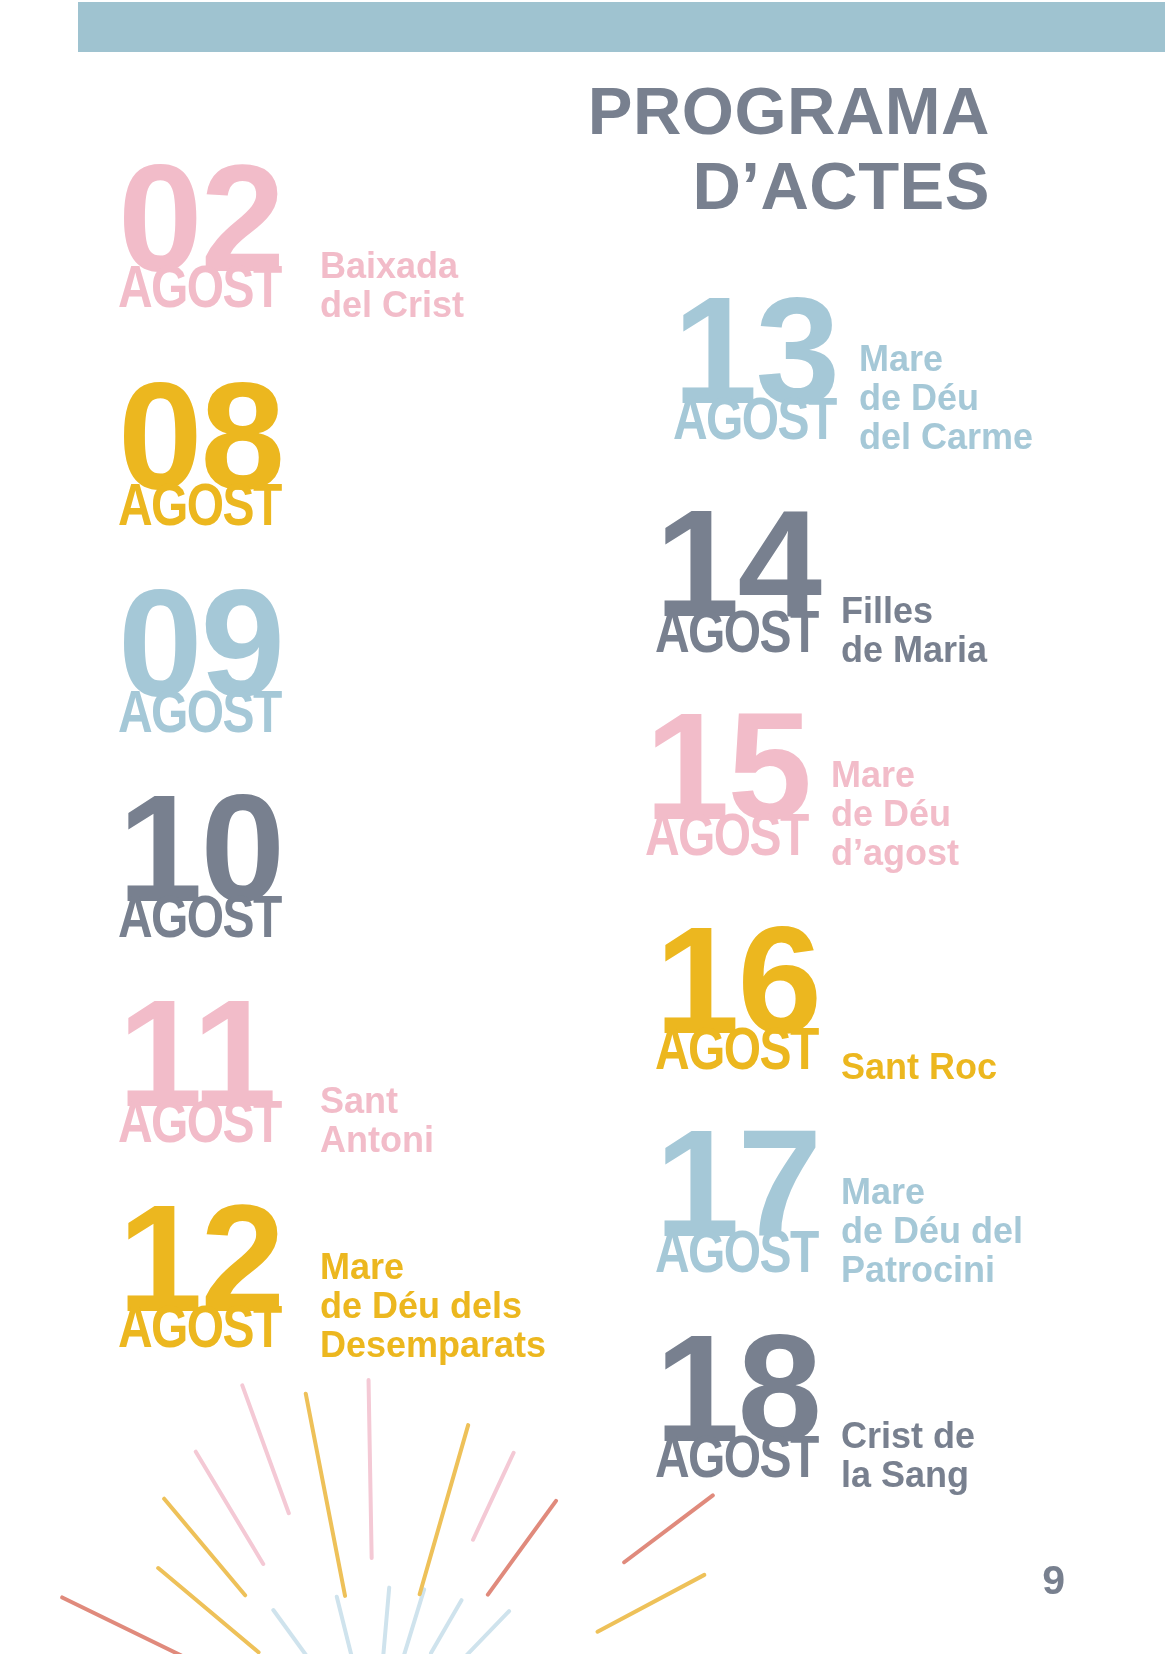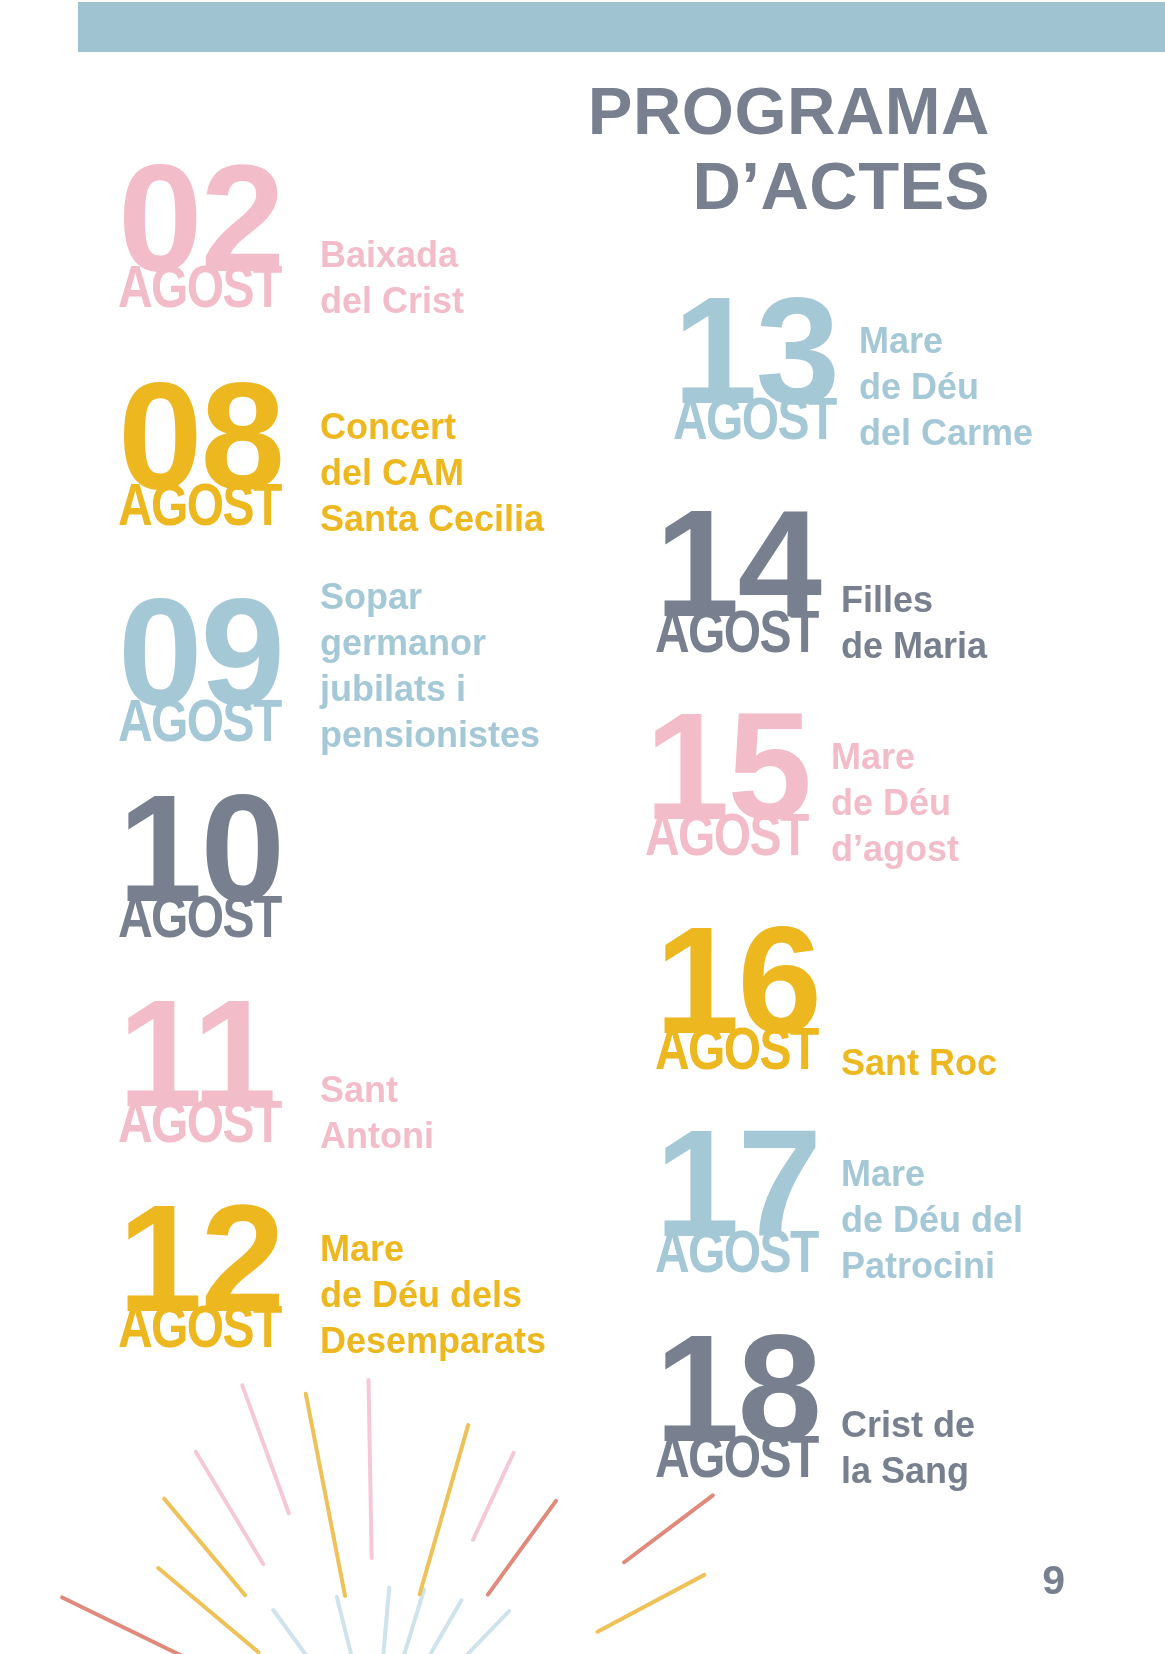--- a/index.html
+++ b/index.html
@@ -12,21 +12,21 @@
   .doc-title{
     position:absolute;top:73px;right:175px;text-align:right;
     font-size:67px;line-height:75px;letter-spacing:0.5px;white-space:nowrap;
   }
   .entry{position:absolute;display:flex;align-items:flex-end;}
   .entry.col-left{ }
   .datecol{display:flex;flex-direction:column;width:170px;flex:0 0 170px;}
   .day{font-size:152px;line-height:1;letter-spacing:-2px;}
   .agost{margin-top:-37px;font-size:60px;line-height:1;white-space:nowrap;}
   .agost .squeeze{display:inline-block;letter-spacing:-2px;transform:scaleX(.8);transform-origin:0 100%;}
-  .etext{font-size:36px;line-height:46px;white-space:pre-line;transform:translateY(7px);}
+  .etext{font-size:36px;line-height:39px;white-space:pre-line;transform:translateY(7px);}
   .gap-left{margin-left:32px;}
   .gap-right{margin-left:16px;}
   .page-number{position:absolute;top:1560px;right:100px;font-size:41px;line-height:1;}
   #sunburst{position:absolute;left:375px;top:1750px;width:0;height:0;}
   .ray{position:absolute;bottom:0;left:-2px;width:4px;transform-origin:50% 100%;}
   .ray-seg{position:absolute;top:0;left:0;width:100%;border-radius:2px;}
 </style>
 </head>
 <body>
 
@@ -46,33 +46,26 @@
           <div class="agost"><span class="squeeze">AGOST</span></div>
         </div>
         <div class="etext gap-left">Baixada
 del Crist</div>
       </div>
       <div class="entry col-left" style="left: 118px; top: 360px; color: rgb(236, 183, 31);">
         <div class="datecol">
           <div class="day">08</div>
           <div class="agost"><span class="squeeze">AGOST</span></div>
         </div>
-        <div class="etext gap-left">Concert
-del CAM
-Santa Cecilia</div>
       </div>
       <div class="entry col-left" style="left: 118px; top: 567px; color: rgb(165, 200, 215);">
         <div class="datecol">
           <div class="day">09</div>
           <div class="agost"><span class="squeeze">AGOST</span></div>
         </div>
-        <div class="etext gap-left">Sopar
-germanor
-jubilats i
-pensionistes</div>
       </div>
       <div class="entry col-left" style="left: 118px; top: 772px; color: rgb(120, 128, 143);">
         <div class="datecol">
           <div class="day">10</div>
           <div class="agost"><span class="squeeze">AGOST</span></div>
         </div>
       </div>
       <div class="entry col-left" style="left: 118px; top: 977px; color: rgb(242, 188, 201);">
         <div class="datecol">
           <div class="day">11</div>

